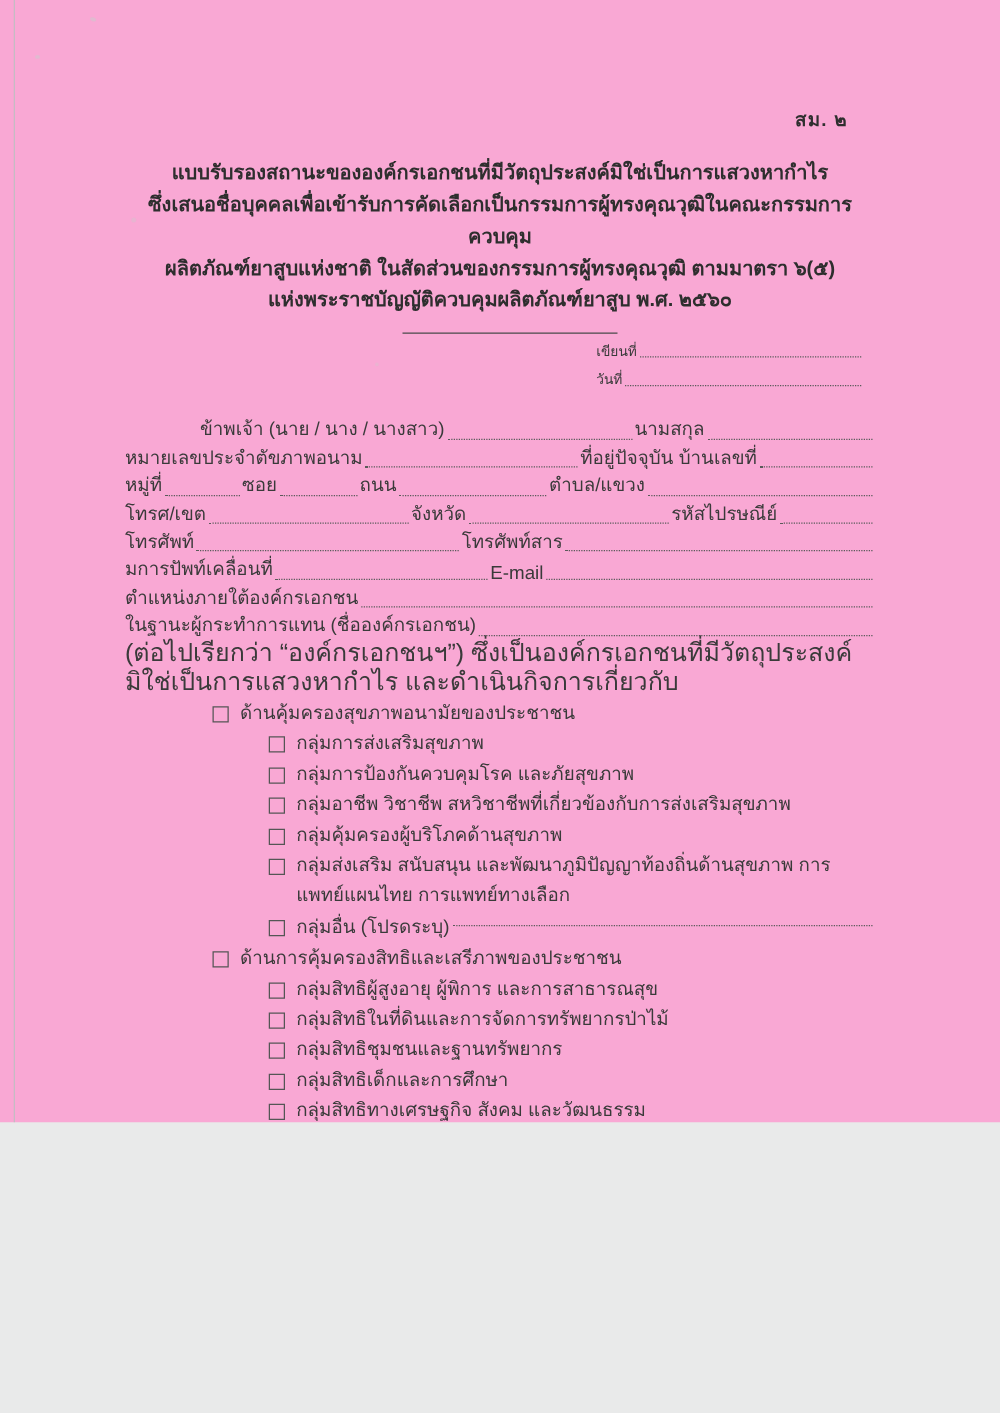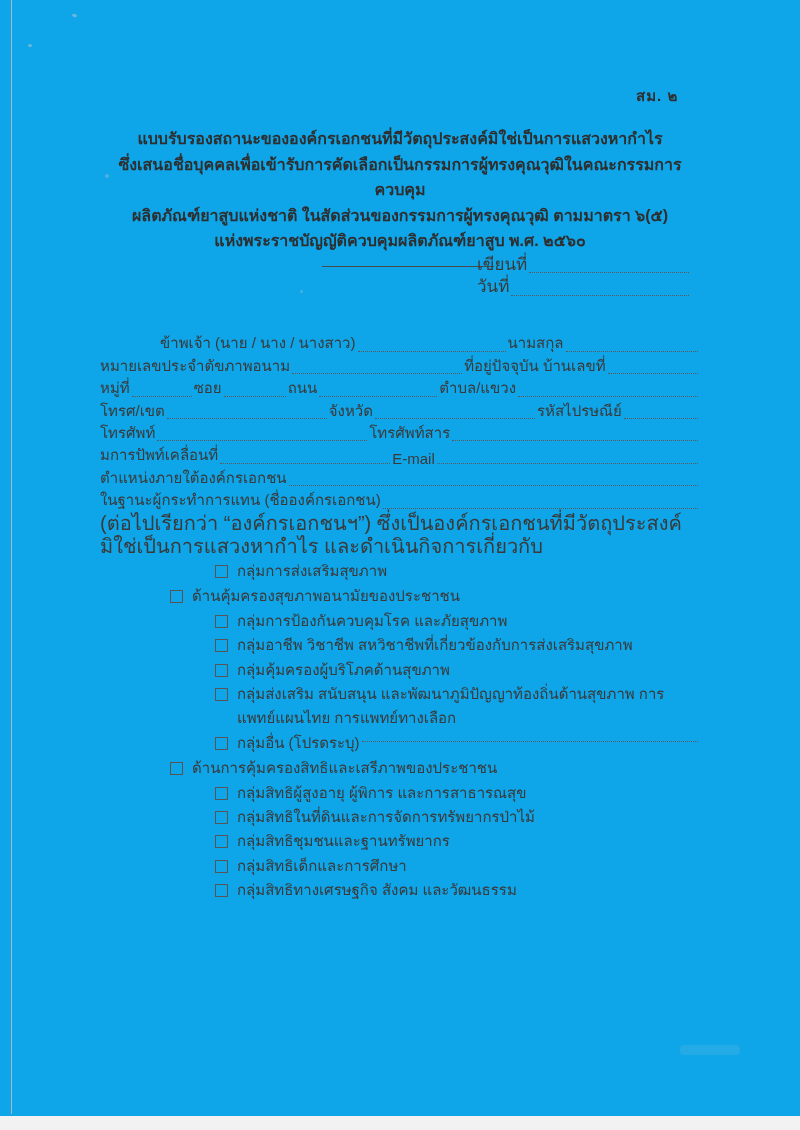--- a/index.html
+++ b/index.html
@@ -1,21 +1,21 @@
 <!DOCTYPE html>
 <html lang="th"><head>
 <meta charset="utf-8">
 <style>
   html, body { margin: 0; padding: 0; background: #e9eaea; }
   .page {
     position: relative;
     width: 800px;
-    height: 1130px;
+    height: 898px;
     margin: 0 auto;
-    background: #0ea5e9;
+    background: #f9a8d4;
     font-family: "Liberation Sans", sans-serif;
     color: #3a3a3a;
     overflow: hidden;
     text-decoration: underline;
   }
   
   .scan-edge {
     position: absolute; left: 11px; top: 0; height: 1114px; width: 1px;
     background: #bcc0c0; opacity: .85;
   }
@@ -39,21 +39,21 @@
     position: absolute; left: 100px; top: 126px; width: 600px;
     text-align: center; font-weight: bold; font-size: 16px;
     line-height: 25.5px; color: #2e2e2e;
   }
   .title-rule {
     width: 172px; height: 0; margin: 12px auto 0 auto;
     border-top: 1.6px solid #4a4a4a;
     transform: translateX(8px);
   }
 
-  .written-block { position: absolute; left: 477px; top: 254px; width: 214px; font-size: 17px; }
+  .written-block { position: absolute; left: 477px; top: 267px; width: 214px; font-size: 11px; }
   .written-block .row { height: 22.6px; }
 
   .body-block { position: absolute; left: 100px; top: 333px; width: 600px; font-size: 15px; }
 
   .row { display: flex; align-items: flex-end; height: 22.4px; white-space: nowrap; }
   .row .lbl { flex: 0 0 auto; }
   .dots {
     display: inline-block; height: 0;
     border-bottom: 1.6px dotted #5a5a5a;
     margin: 0 2px 3.5px 2px;
@@ -177,28 +177,28 @@
 
     <div class="row">
       <span class="lbl">ในฐานะผู้กระทำการแทน (ชื่อองค์กรเอกชน)</span>
       <span class="dots grow"></span>
     </div>
 
     <div class="para">(ต่อไปเรียกว่า “องค์กรเอกชนฯ”) ซึ่งเป็นองค์กรเอกชนที่มีวัตถุประสงค์มิใช่เป็นการแสวงหากำไร และดำเนินกิจการเกี่ยวกับ</div>
 
     <div class="check-block">
 
+      <div class="check-item lv1">
+        <span class="cb"></span>
+        <span class="txt">ด้านคุ้มครองสุขภาพอนามัยของประชาชน</span>
+      </div>
+
       <div class="check-item lv2">
         <span class="cb"></span>
         <span class="txt">กลุ่มการส่งเสริมสุขภาพ</span>
-      </div>
-
-      <div class="check-item lv1">
-        <span class="cb"></span>
-        <span class="txt">ด้านคุ้มครองสุขภาพอนามัยของประชาชน</span>
       </div>
 
       <div class="check-item lv2">
         <span class="cb"></span>
         <span class="txt">กลุ่มการป้องกันควบคุมโรค และภัยสุขภาพ</span>
       </div>
 
       <div class="check-item lv2">
         <span class="cb"></span>
         <span class="txt">กลุ่มอาชีพ วิชาชีพ สหวิชาชีพที่เกี่ยวข้องกับการส่งเสริมสุขภาพ</span>

